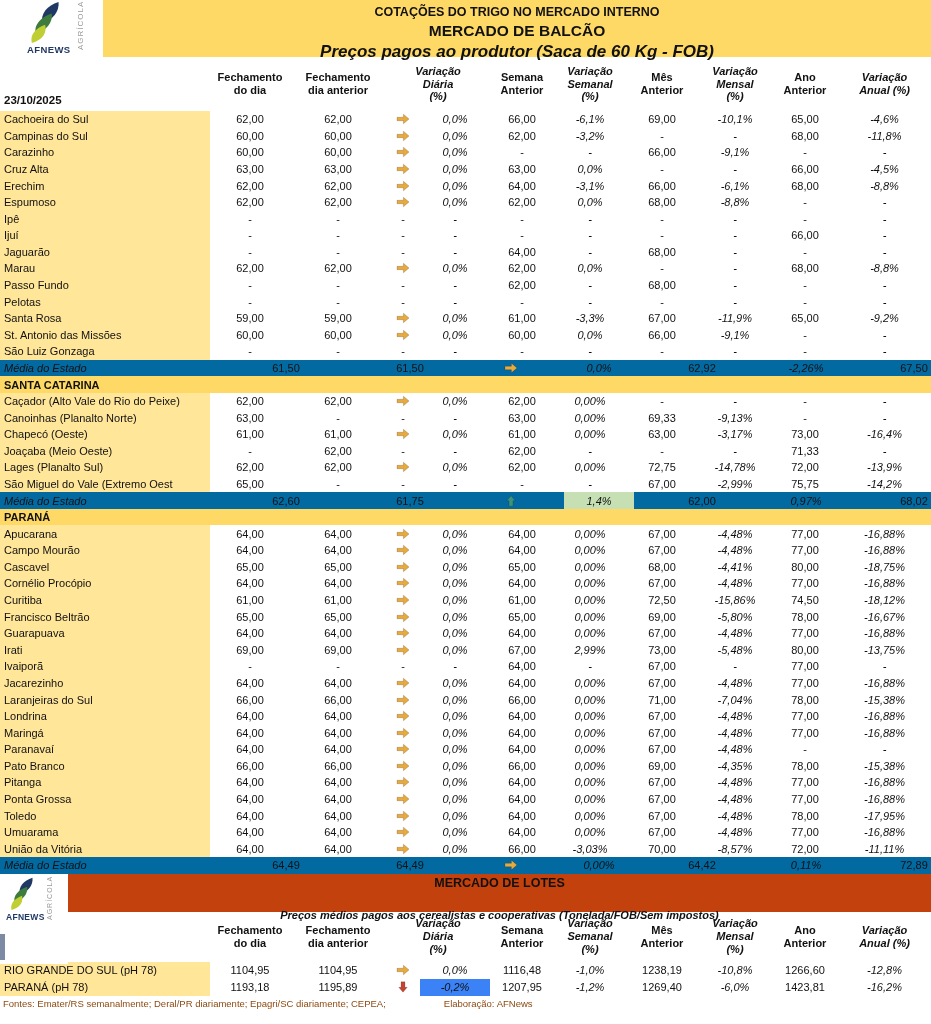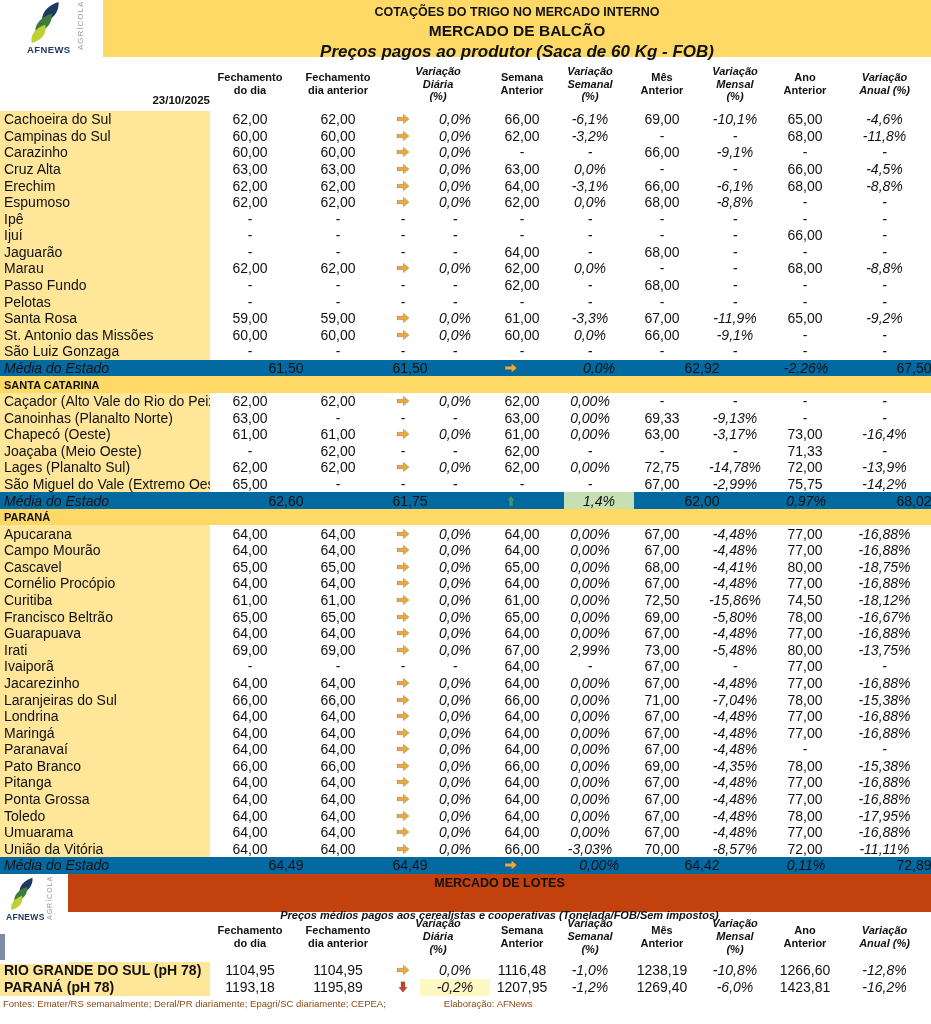--- a/index.html
+++ b/index.html
@@ -23,33 +23,33 @@
     font-size:8px;color:#9a9a9a;letter-spacing:1px;}
   .logo .brand{position:absolute;left:27px;top:44px;font-size:9.5px;font-weight:bold;color:#203864;letter-spacing:.4px;}
   .banner-main{flex:1;background:#FFD966;text-align:center;padding-top:5px;}
   .t1{font-size:12.5px;font-weight:bold;}
   .t2{font-size:15.5px;font-weight:bold;margin-top:3px;}
   .t3{font-size:17px;font-weight:bold;font-style:italic;margin-top:2px;}
   
   .colheaders{display:grid;grid-template-columns:var(--cols);height:54px;align-items:center;background:#fff;}
   .hc{text-align:center;font-weight:bold;font-size:11px;line-height:1.18;}
   .hc.it{font-style:italic;}
-  .hc.date{align-self:end;text-align:right;padding:0 0 3px 4px;font-size:11.5px;margin-top:37px;}
+  .hc.date{align-self:end;text-align:left;padding:0 0 3px 4px;font-size:11.5px;margin-top:37px;}
   
   .state-h{height:var(--rh);background:#FFD966;font-weight:bold;font-size:11px;
     display:flex;align-items:center;padding-left:4px;box-sizing:border-box;}
-  .r{display:grid;grid-template-columns:var(--cols);height:var(--rh);align-items:center;font-size:14px;}
+  .r{display:grid;grid-template-columns:var(--cols);height:var(--rh);align-items:center;font-size:11px;}
   .r .cell{text-align:center;overflow:hidden;white-space:nowrap;height:100%;
     display:flex;align-items:center;justify-content:center;box-sizing:border-box;}
   .r .lbl{justify-content:flex-start;text-align:left;padding-left:4px;background:#FFE699;}
   .r .it{font-style:italic;}
   .r.media{background:#0369a1;font-weight:normal;gap:36px;}
   .r.media .lbl{font-style:italic;background:transparent;}
   .r.lotes-row{height:17px;}
-  .r.lotes-row .lbl{font-weight:bold;text-align:center;}
+  .r.lotes-row .lbl{font-weight:normal;text-align:center;}
   
   .lotes{position:relative;}
   .lotes-logo{position:absolute;left:0;top:0;width:68px;height:90px;background:#fff;}
   .lotes-logo .leaves{position:absolute;left:7px;top:3px;}
   .lotes-logo .vert{position:absolute;left:46px;top:6px;height:40px;
     writing-mode:vertical-rl;transform:rotate(180deg);font-size:7px;color:#9a9a9a;letter-spacing:1px;}
   .lotes-logo .brand{position:absolute;left:6px;top:38px;font-size:8.5px;font-weight:bold;color:#203864;letter-spacing:.3px;}
   .lotes-banner{margin-left:68px;background:#c2410c;height:38px;text-align:center;padding-top:2px;box-sizing:border-box;}
   .lt1{font-size:12.5px;font-weight:bold;}
   .lt2{font-size:11px;font-weight:bold;font-style:italic;margin-top:19px;}
@@ -915,21 +915,21 @@
         </div>
         <div class="r lotes-row">
           <div class="cell lbl">PARANÁ (pH 78)</div>
           <div class="cell">1193,18</div>
           <div class="cell">1195,89</div>
           <div class="cell">
             <svg class="arrow" viewBox="0 0 12 14" width="12" height="12">
               <path d="M6 13 L1 7.4 H3.7 V1 H8.3 V7.4 H11 Z" fill="#C64330" stroke="rgba(0,0,0,0.28)" stroke-width="0.6"></path>
             </svg>
           </div>
-          <div class="cell it" style="background: #fef9c3;">-0,2%</div>
+          <div class="cell it" style="background: #3b82f6;">-0,2%</div>
           <div class="cell">1207,95</div>
           <div class="cell it">-1,2%</div>
           <div class="cell">1269,40</div>
           <div class="cell it">-6,0%</div>
           <div class="cell">1423,81</div>
           <div class="cell it">-16,2%</div>
         </div>
       </div>
     <div class="footer">
       <span>Fontes: Emater/RS semanalmente; Deral/PR diariamente; Epagri/SC diariamente; CEPEA;</span>

